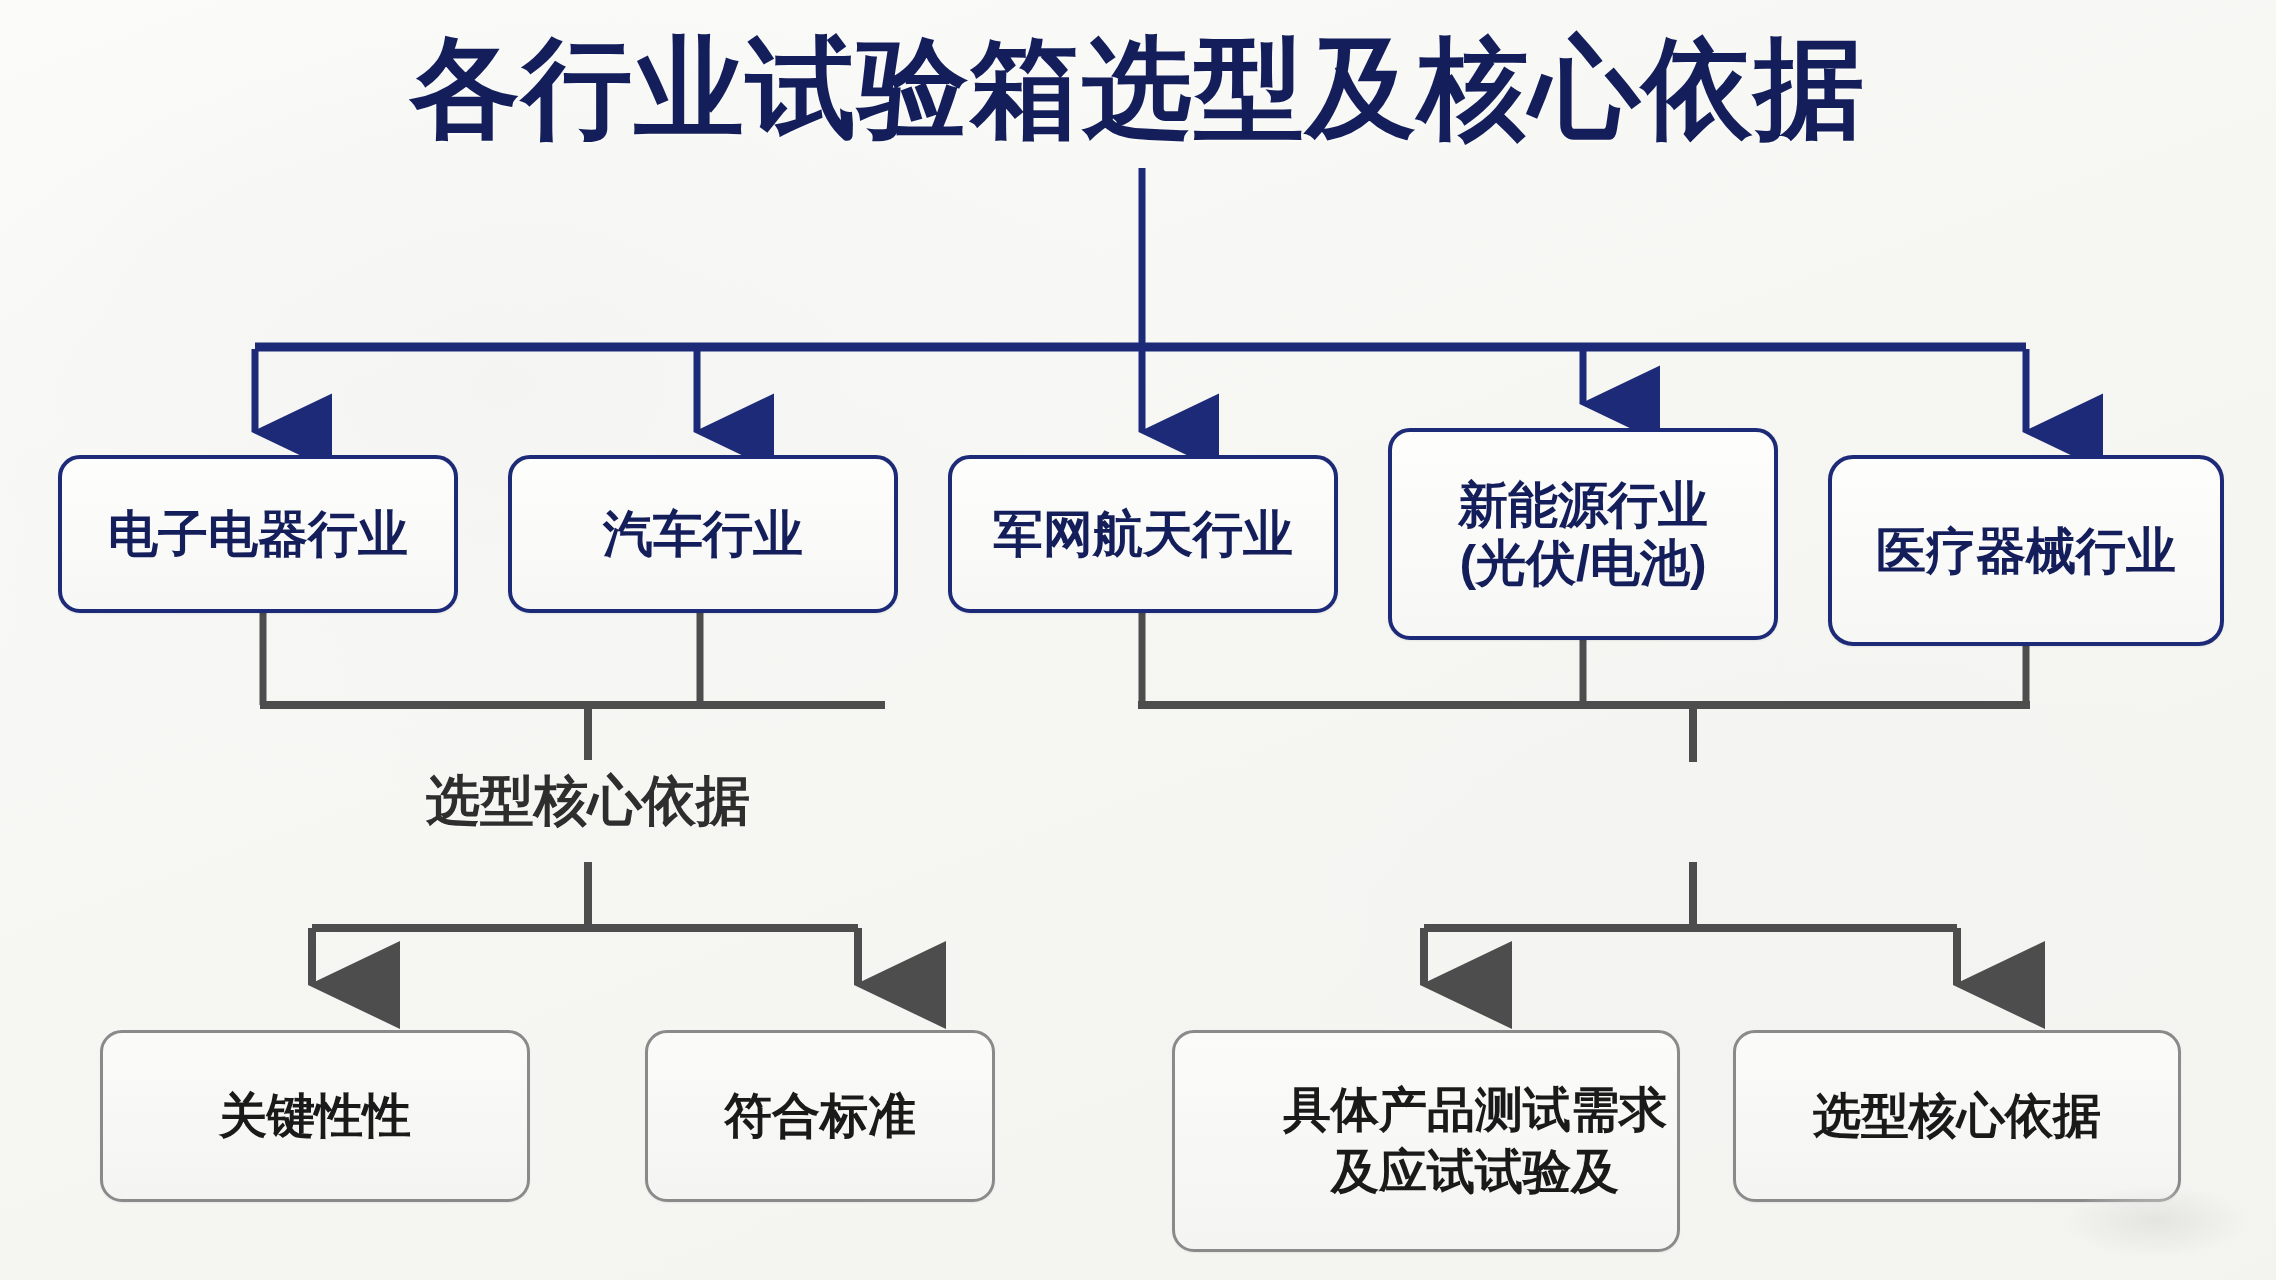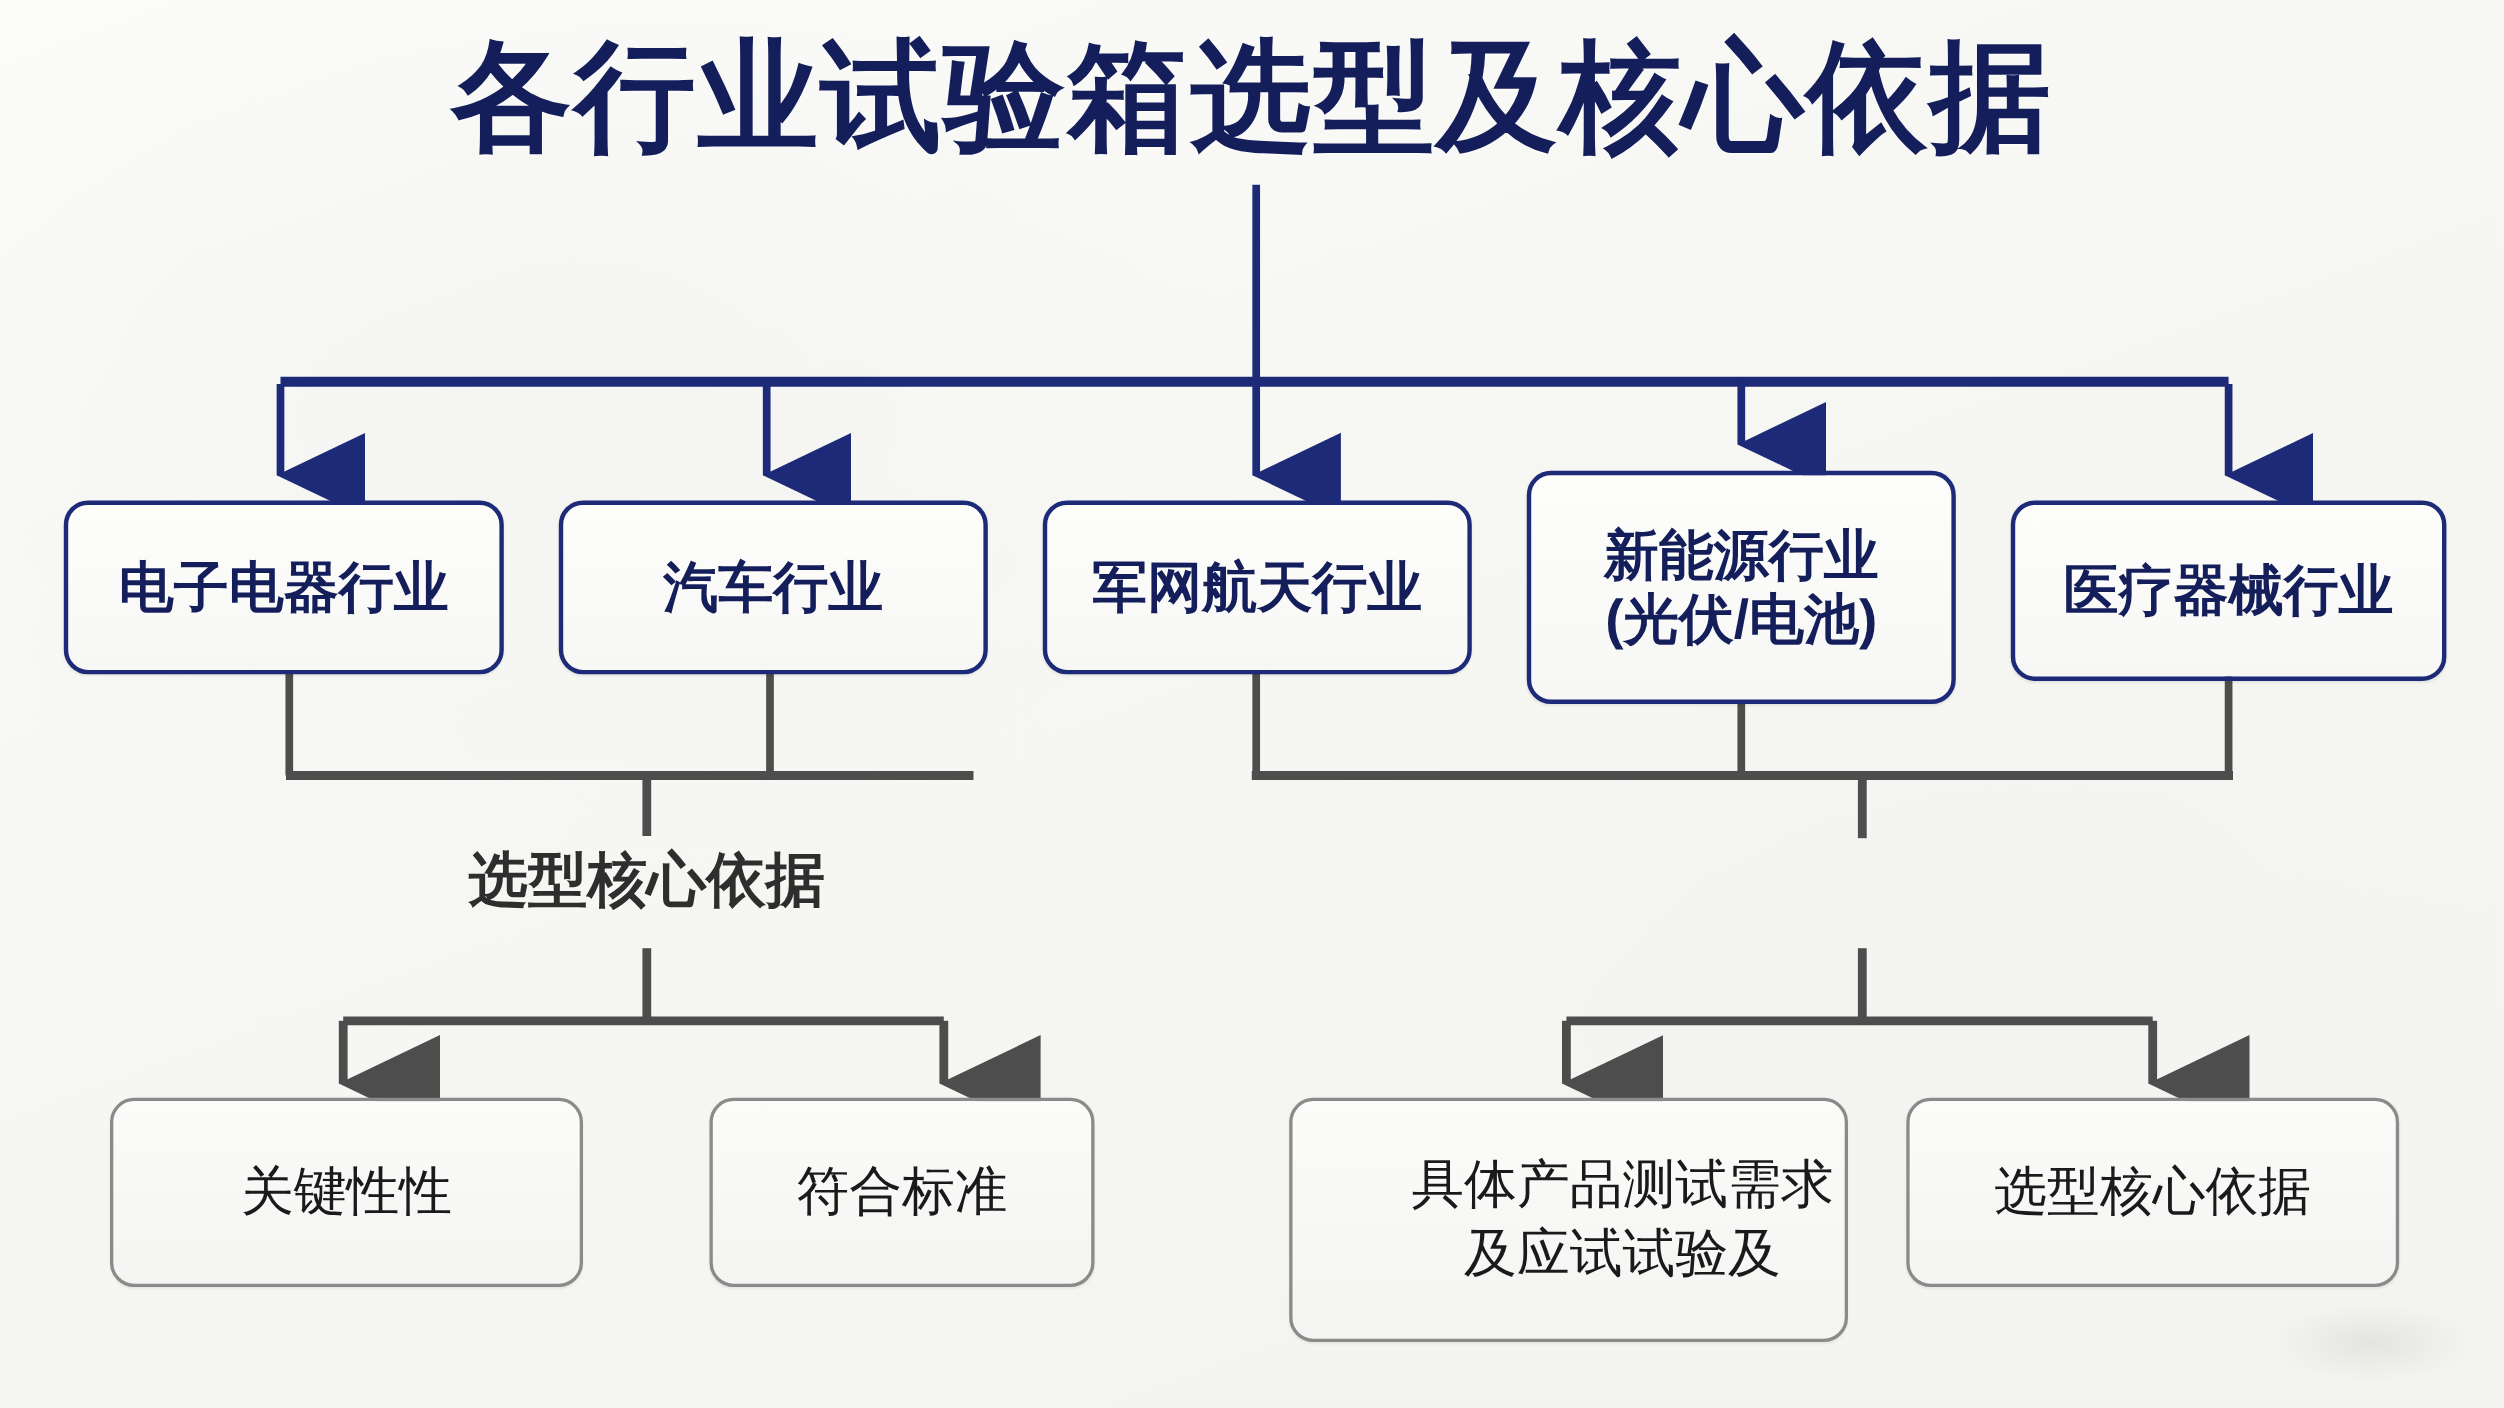--- a/index.html
+++ b/index.html
@@ -67,24 +67,25 @@
     font-weight: bold;
     font-size: 50px;
     line-height: 58px;
     box-shadow: 0 1px 2px rgba(0,0,0,0.07);
   }
 
   .node.leaf {
     border: 3px solid #8a8a8a;
     background: linear-gradient(180deg, #fbfbfa 0%, #f4f4f2 100%);
     color: #1a1a1a;
-    font-weight: normal;
+    font-weight: bold;
     font-size: 48px;
     line-height: 62px;
     box-shadow: 0 1px 2px rgba(0,0,0,0.06);
+    margin-top: 32px;
   }
 
   .node .txt {
     padding: 0 10px;
     white-space: pre-line;
   }
 
   
   .midlabel {
     position: absolute;
@@ -181,21 +182,21 @@
 
   <div class="node industry" style="left:948px; top:455px; width:390px; height:158px;">
     <span class="txt">军网航天行业</span>
   </div>
 
   <div class="node industry" style="left:1388px; top:428px; width:390px; height:212px;">
     <span class="txt">新能源行业
 (光伏/电池)</span>
   </div>
 
-  <div class="node industry" style="left:1828px; top:455px; width:396px; height:164px;">
+  <div class="node industry" style="left:1828px; top:455px; width:396px; height:191px;border-radius:25px;">
     <span class="txt">医疗器械行业</span>
   </div>
 
   <div class="midlabel" style="left:288px; top:770px; width:600px;">
     <span>选型核心依据</span>
   </div>
 
 
   <div class="node leaf" style="left:100px; top:998px; width:430px; height:172px;">
     <span class="txt">关键性性</span>

